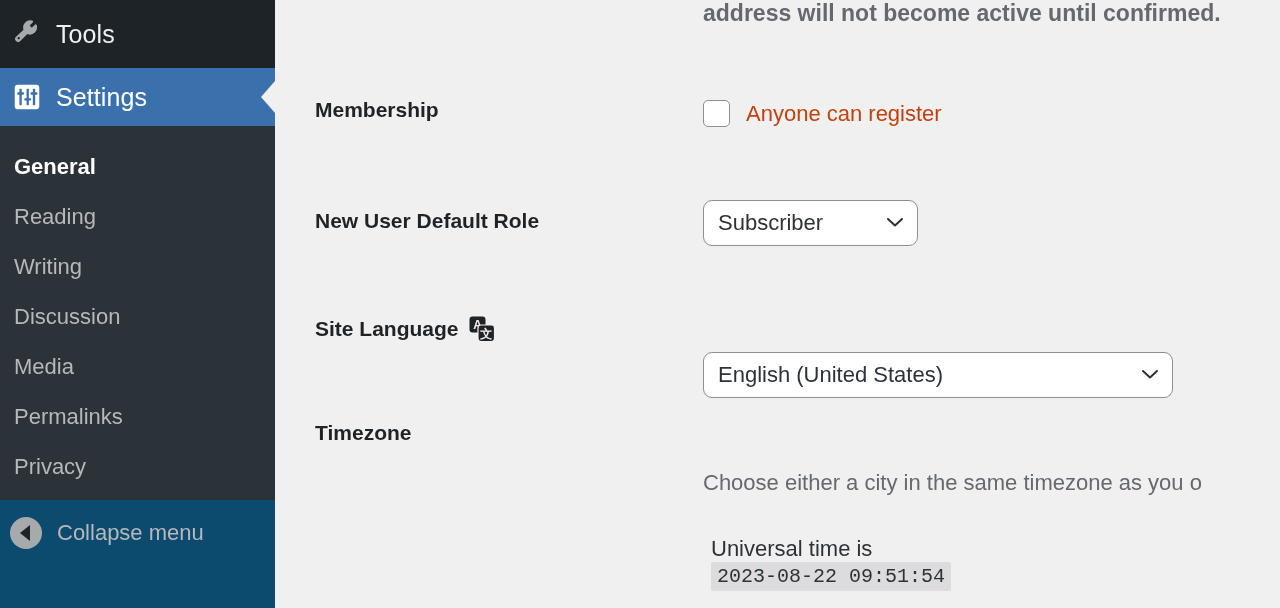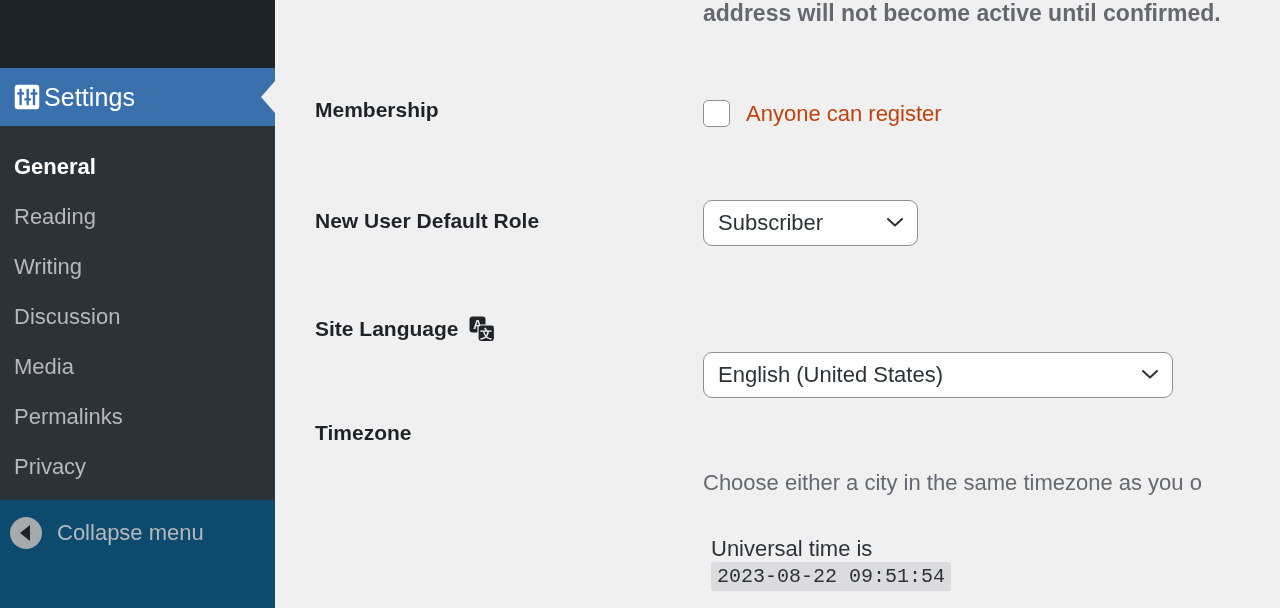--- a/index.html
+++ b/index.html
@@ -35,21 +35,21 @@
   }
   .menu-active {
     position: absolute; left: 0; top: 68px;
     width: 275px; height: 58px;
     background: #3a71ad;
     display: flex; align-items: center;
     padding-left: 10px;
   }
   .menu-active-label {
     font-size: 25px; font-weight: 400; color: #fff;
-    margin-left: 0; letter-spacing: 0.1px;
+    margin-left: 12px; letter-spacing: 0.1px;
   }
   .menu-arrow {
     position: absolute; right: 0; top: 50%;
     transform: translateY(-50%);
     width: 0; height: 0;
     border-top: 16px solid transparent;
     border-bottom: 16px solid transparent;
     border-right: 14px solid #f0f0f1;
   }
   .submenu {
@@ -175,20 +175,28 @@
     border-radius: 2px;
   }
 </style>
 </head>
 <body>
 
 <div class="screen">
 
   <div class="sidebar">
 
+    <div class="menu-top">
+      <span class="menu-icon">
+        <svg width="28" height="28" viewBox="0 0 24 24">
+          <path fill="#a7aaad" d="M20.3 4.3a1 1 0 0 0-1.6-.3l-2.6 2.6-1.8-1.8 2.6-2.6a1 1 0 0 0-.4-1.7 6.2 6.2 0 0 0-7.5 7.9L2.6 14.4a2.6 2.6 0 0 0 3.7 3.7l6-6a6.2 6.2 0 0 0 8-7.8zM4.9 16.6a1 1 0 1 1 1-1 1 1 0 0 1-1 1z"></path>
+        </svg>
+      </span>
+      <span class="menu-top-label">Tools</span>
+    </div>
 
     <div class="menu-active">
       <span class="menu-icon">
         <svg width="28" height="28" viewBox="0 0 24 24">
           <rect x="1.5" y="1.5" width="21" height="21" rx="2.5" fill="#fff"></rect>
           <g fill="#3a71ad">
             <rect x="5.5" y="5" width="2" height="14" rx="0.5"></rect>
             <rect x="3.6" y="8" width="5.8" height="2.1" rx="0.6"></rect>
             <rect x="11.6" y="5" width="2" height="14" rx="0.5"></rect>
             <rect x="9.7" y="13" width="5.8" height="2.1" rx="0.6"></rect>

